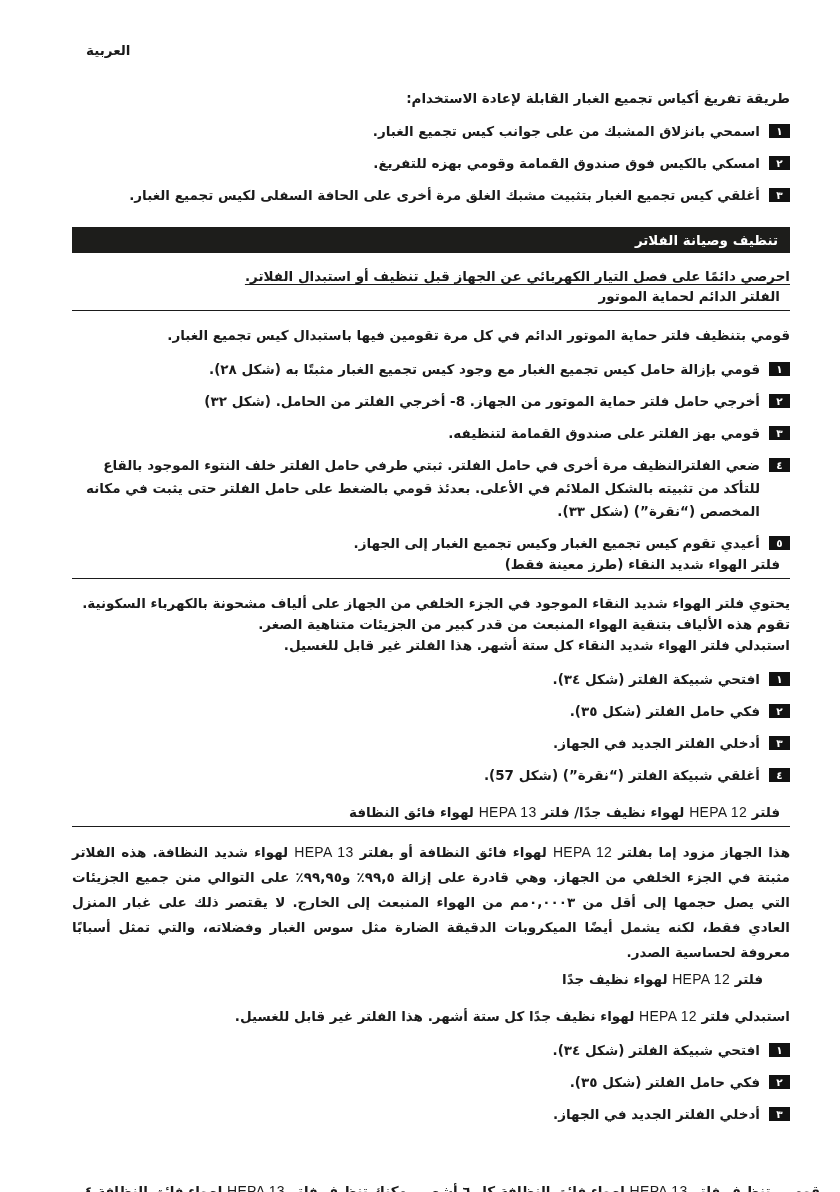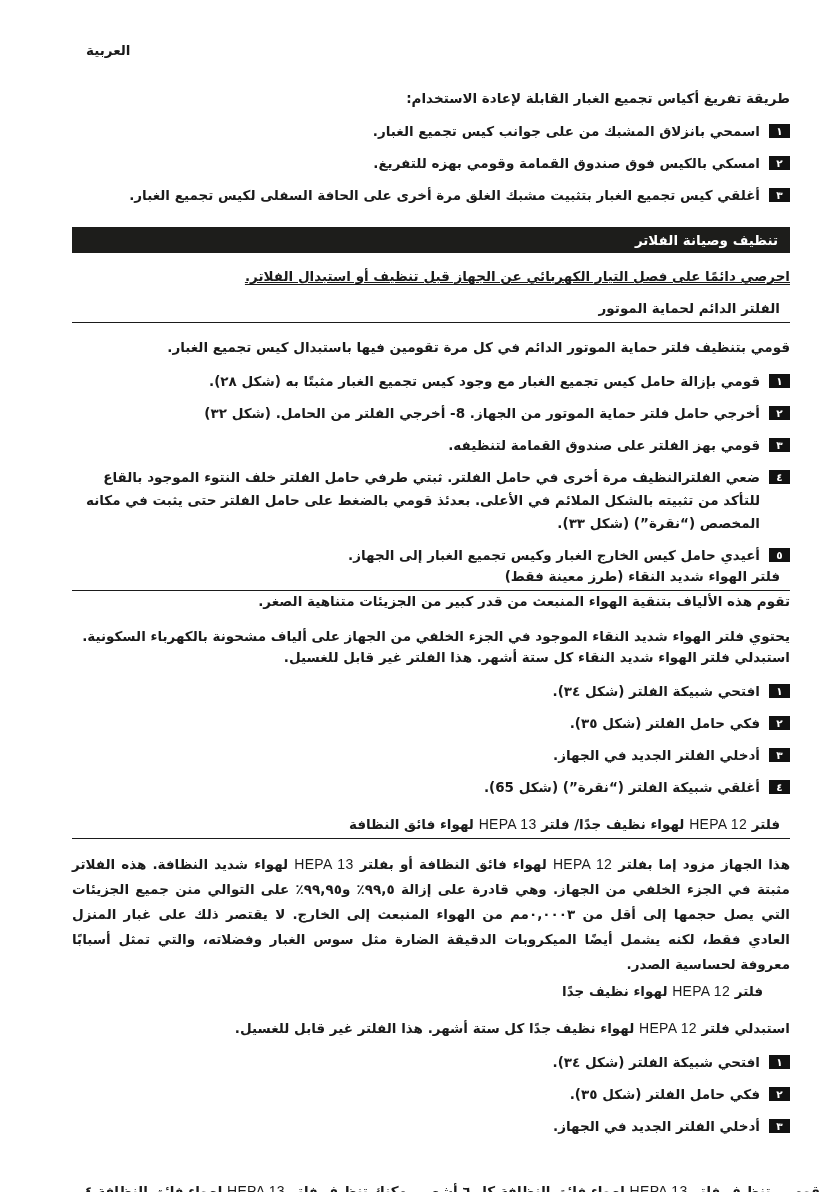--- a/index.html
+++ b/index.html
@@ -28,21 +28,21 @@
     flex:0 0 auto;width:21px;height:14px;background:#121212;color:#ffffff;
     font-size:10.5px;line-height:14px;text-align:center;font-weight:bold;
     margin-left:9px;margin-top:4px;
   }
   .step-text{line-height:23px;}
   .section-bar{
     margin-top:20px;height:26px;background:#1d1d1b;color:#ffffff;
     line-height:26px;padding-left:2px;padding-right:12px;box-sizing:border-box;
     font-size:13.5px;font-weight:bold;
   }
-  .warning{margin:13px 0 12px 0;line-height:21px;text-decoration:underline;}
+  .warning{margin:13px 0 0 0;line-height:21px;}
   .warning .ul{
     text-decoration:underline;text-underline-offset:3px;text-decoration-thickness:1px;
   }
   .subhead-wrap{
     border-bottom:1.5px solid #1b1b1b;padding-bottom:4px;
   }
   .subhead{margin:0;padding-left:0;padding-right:10px;line-height:19px;font-size:13.5px;}
   .subhead2{margin:17px;padding-right:10px;line-height:20px;font-size:13.5px;}
   .para{margin:13px 0 0 0;line-height:22px;}
   .para.justify{text-align:justify;line-height:25px;}
@@ -95,45 +95,45 @@
   <div class="step">
     <span class="badge">٣</span>
     <span class="step-text ar">قومي بهز الفلتر على صندوق القمامة لتنظيفه.</span>
   </div>
   <div class="step">
     <span class="badge">٤</span>
     <span class="step-text ar">ضعي الفلترالنظيف مرة أخرى في حامل الفلتر. ثبتي طرفي حامل الفلتر خلف النتوء الموجود بالقاع للتأكد من تثبيته بالشكل الملائم في الأعلى. بعدئذ قومي بالضغط على حامل الفلتر حتى يثبت في مكانه المخصص (“نقرة”) (شكل ٣٣).</span>
   </div>
   <div class="step">
     <span class="badge">٥</span>
-    <span class="step-text ar">أعيدي حامل كيس الخارج الغبار وكيس تجميع الغبار إلى الجهاز.</span>
+    <span class="step-text ar">أعيدي تقوم كيس تجميع الغبار وكيس تجميع الغبار إلى الجهاز.</span>
   </div>
 
   <div class="subhead-wrap">
     <h3 class="subhead ar">فلتر الهواء شديد النقاء (طرز معينة فقط)</h3>
   </div>
+  <p class="para ar" style="margin-top:14px;line-height:21px;">يحتوي فلتر الهواء شديد النقاء الموجود في الجزء الخلفي من الجهاز على ألياف مشحونة بالكهرباء السكونية.</p>
   <p class="para tight ar" style="line-height:21px;">تقوم هذه الألياف بتنقية الهواء المنبعث من قدر كبير من الجزيئات متناهية الصغر.</p>
-  <p class="para ar" style="margin-top:14px;line-height:21px;">يحتوي فلتر الهواء شديد النقاء الموجود في الجزء الخلفي من الجهاز على ألياف مشحونة بالكهرباء السكونية.</p>
   <p class="para tight ar" style="line-height:21px;">استبدلي فلتر الهواء شديد النقاء كل ستة أشهر. هذا الفلتر غير قابل للغسيل.</p>
 
   <div class="step first">
     <span class="badge">١</span>
     <span class="step-text ar">افتحي شبيكة الفلتر (شكل ٣٤).</span>
   </div>
   <div class="step">
     <span class="badge">٢</span>
     <span class="step-text ar">فكي حامل الفلتر (شكل ٣٥).</span>
   </div>
   <div class="step">
     <span class="badge">٣</span>
     <span class="step-text ar">أدخلي الفلتر الجديد في الجهاز.</span>
   </div>
   <div class="step">
     <span class="badge">٤</span>
-    <span class="step-text ar">أغلقي شبيكة الفلتر (“نقرة”) (شكل 65).</span>
+    <span class="step-text ar">أغلقي شبيكة الفلتر (“نقرة”) (شكل 57).</span>
   </div>
 
   <div class="subhead-wrap" style="margin-top:16px;">
     <h3 class="subhead ar">فلتر <span class="latin">HEPA 12</span> لهواء نظيف جدًا/ فلتر <span class="latin">HEPA 13</span> لهواء فائق النظافة</h3>
   </div>
   <p class="para justify ar">هذا الجهاز مزود إما بفلتر <span class="latin">HEPA 12</span> لهواء فائق النظافة أو بفلتر <span class="latin">HEPA 13</span> لهواء شديد النظافة. هذه الفلاتر مثبتة في الجزء الخلفي من الجهاز. وهي قادرة على إزالة ٩٩,٥٪ و٩٩,٩٥٪ على التوالي منن جميع الجزيئات التي يصل حجمها إلى أقل من ٠,٠٠٠٣مم من الهواء المنبعث إلى الخارج. لا يقتصر ذلك على غبار المنزل العادي فقط، لكنه يشمل أيضًا الميكروبات الدقيقة الضارة مثل سوس الغبار وفضلاته، والتي تمثل أسبابًا معروفة لحساسية الصدر.</p>
 
   <h4 class="subhead2 ar" style="margin-top:4px;">فلتر <span class="latin">HEPA 12</span> لهواء نظيف جدًا</h4>
   <p class="para tight ar" style="margin-top:1px;line-height:21px;">استبدلي فلتر <span class="latin">HEPA 12</span> لهواء نظيف جدًا كل ستة أشهر. هذا الفلتر غير قابل للغسيل.</p>
 

